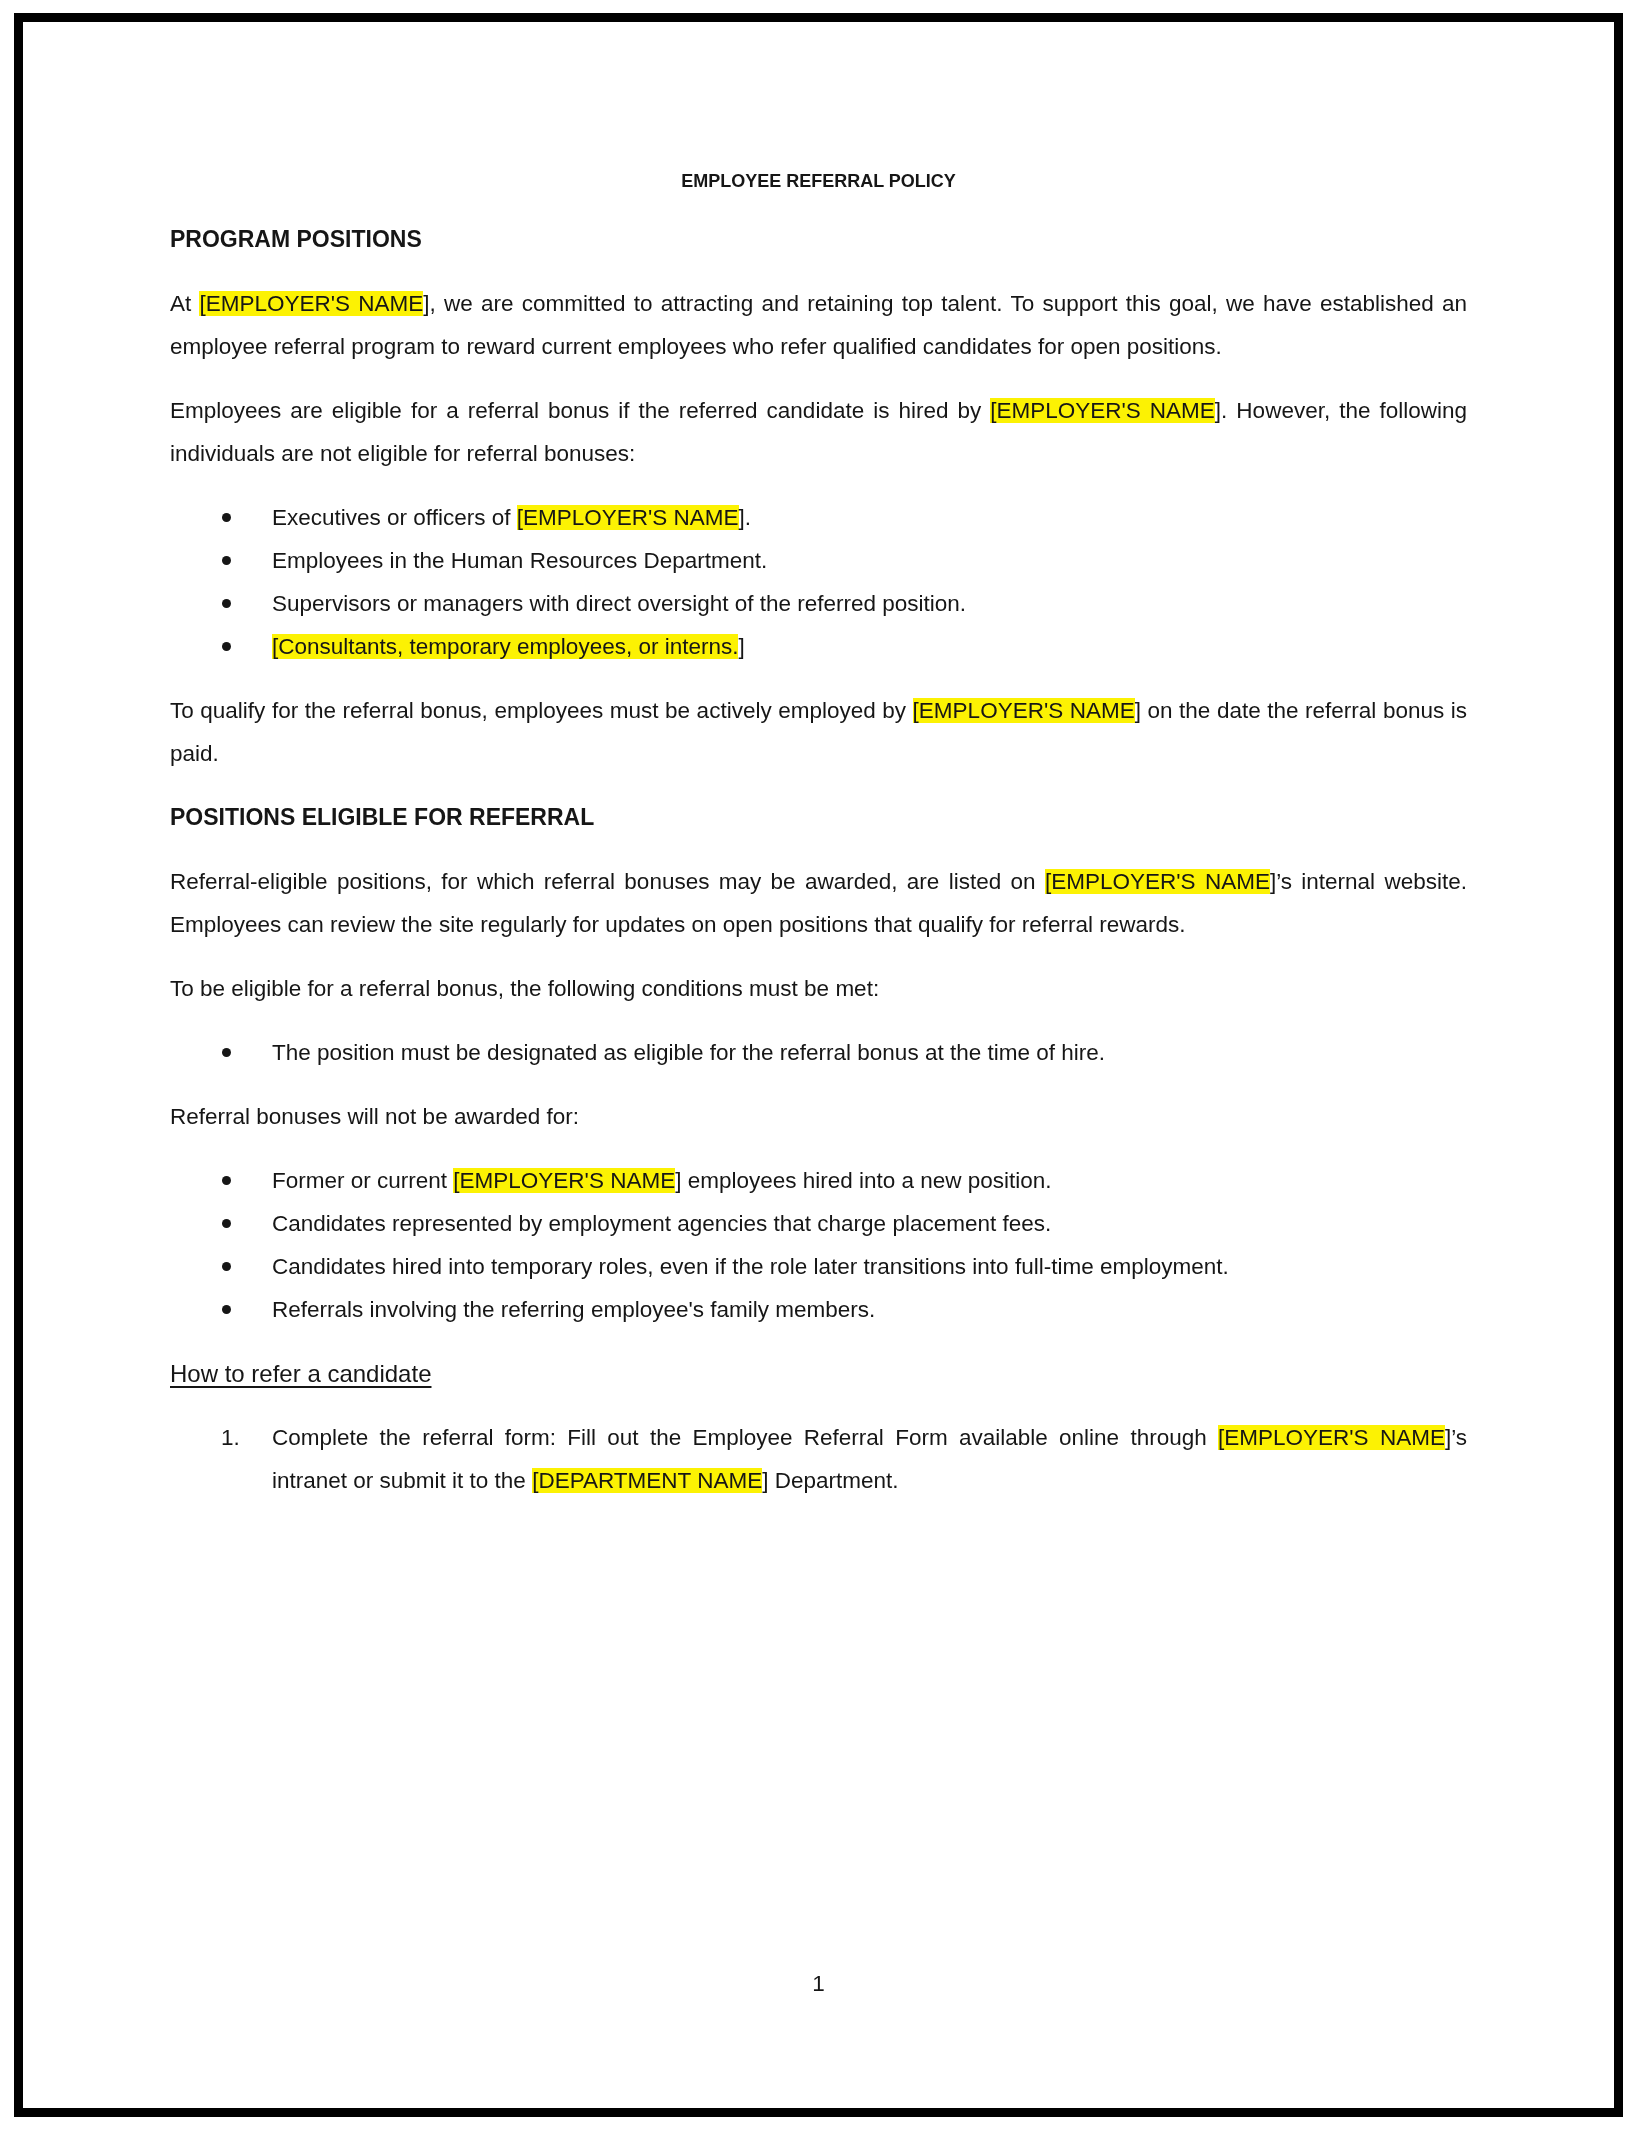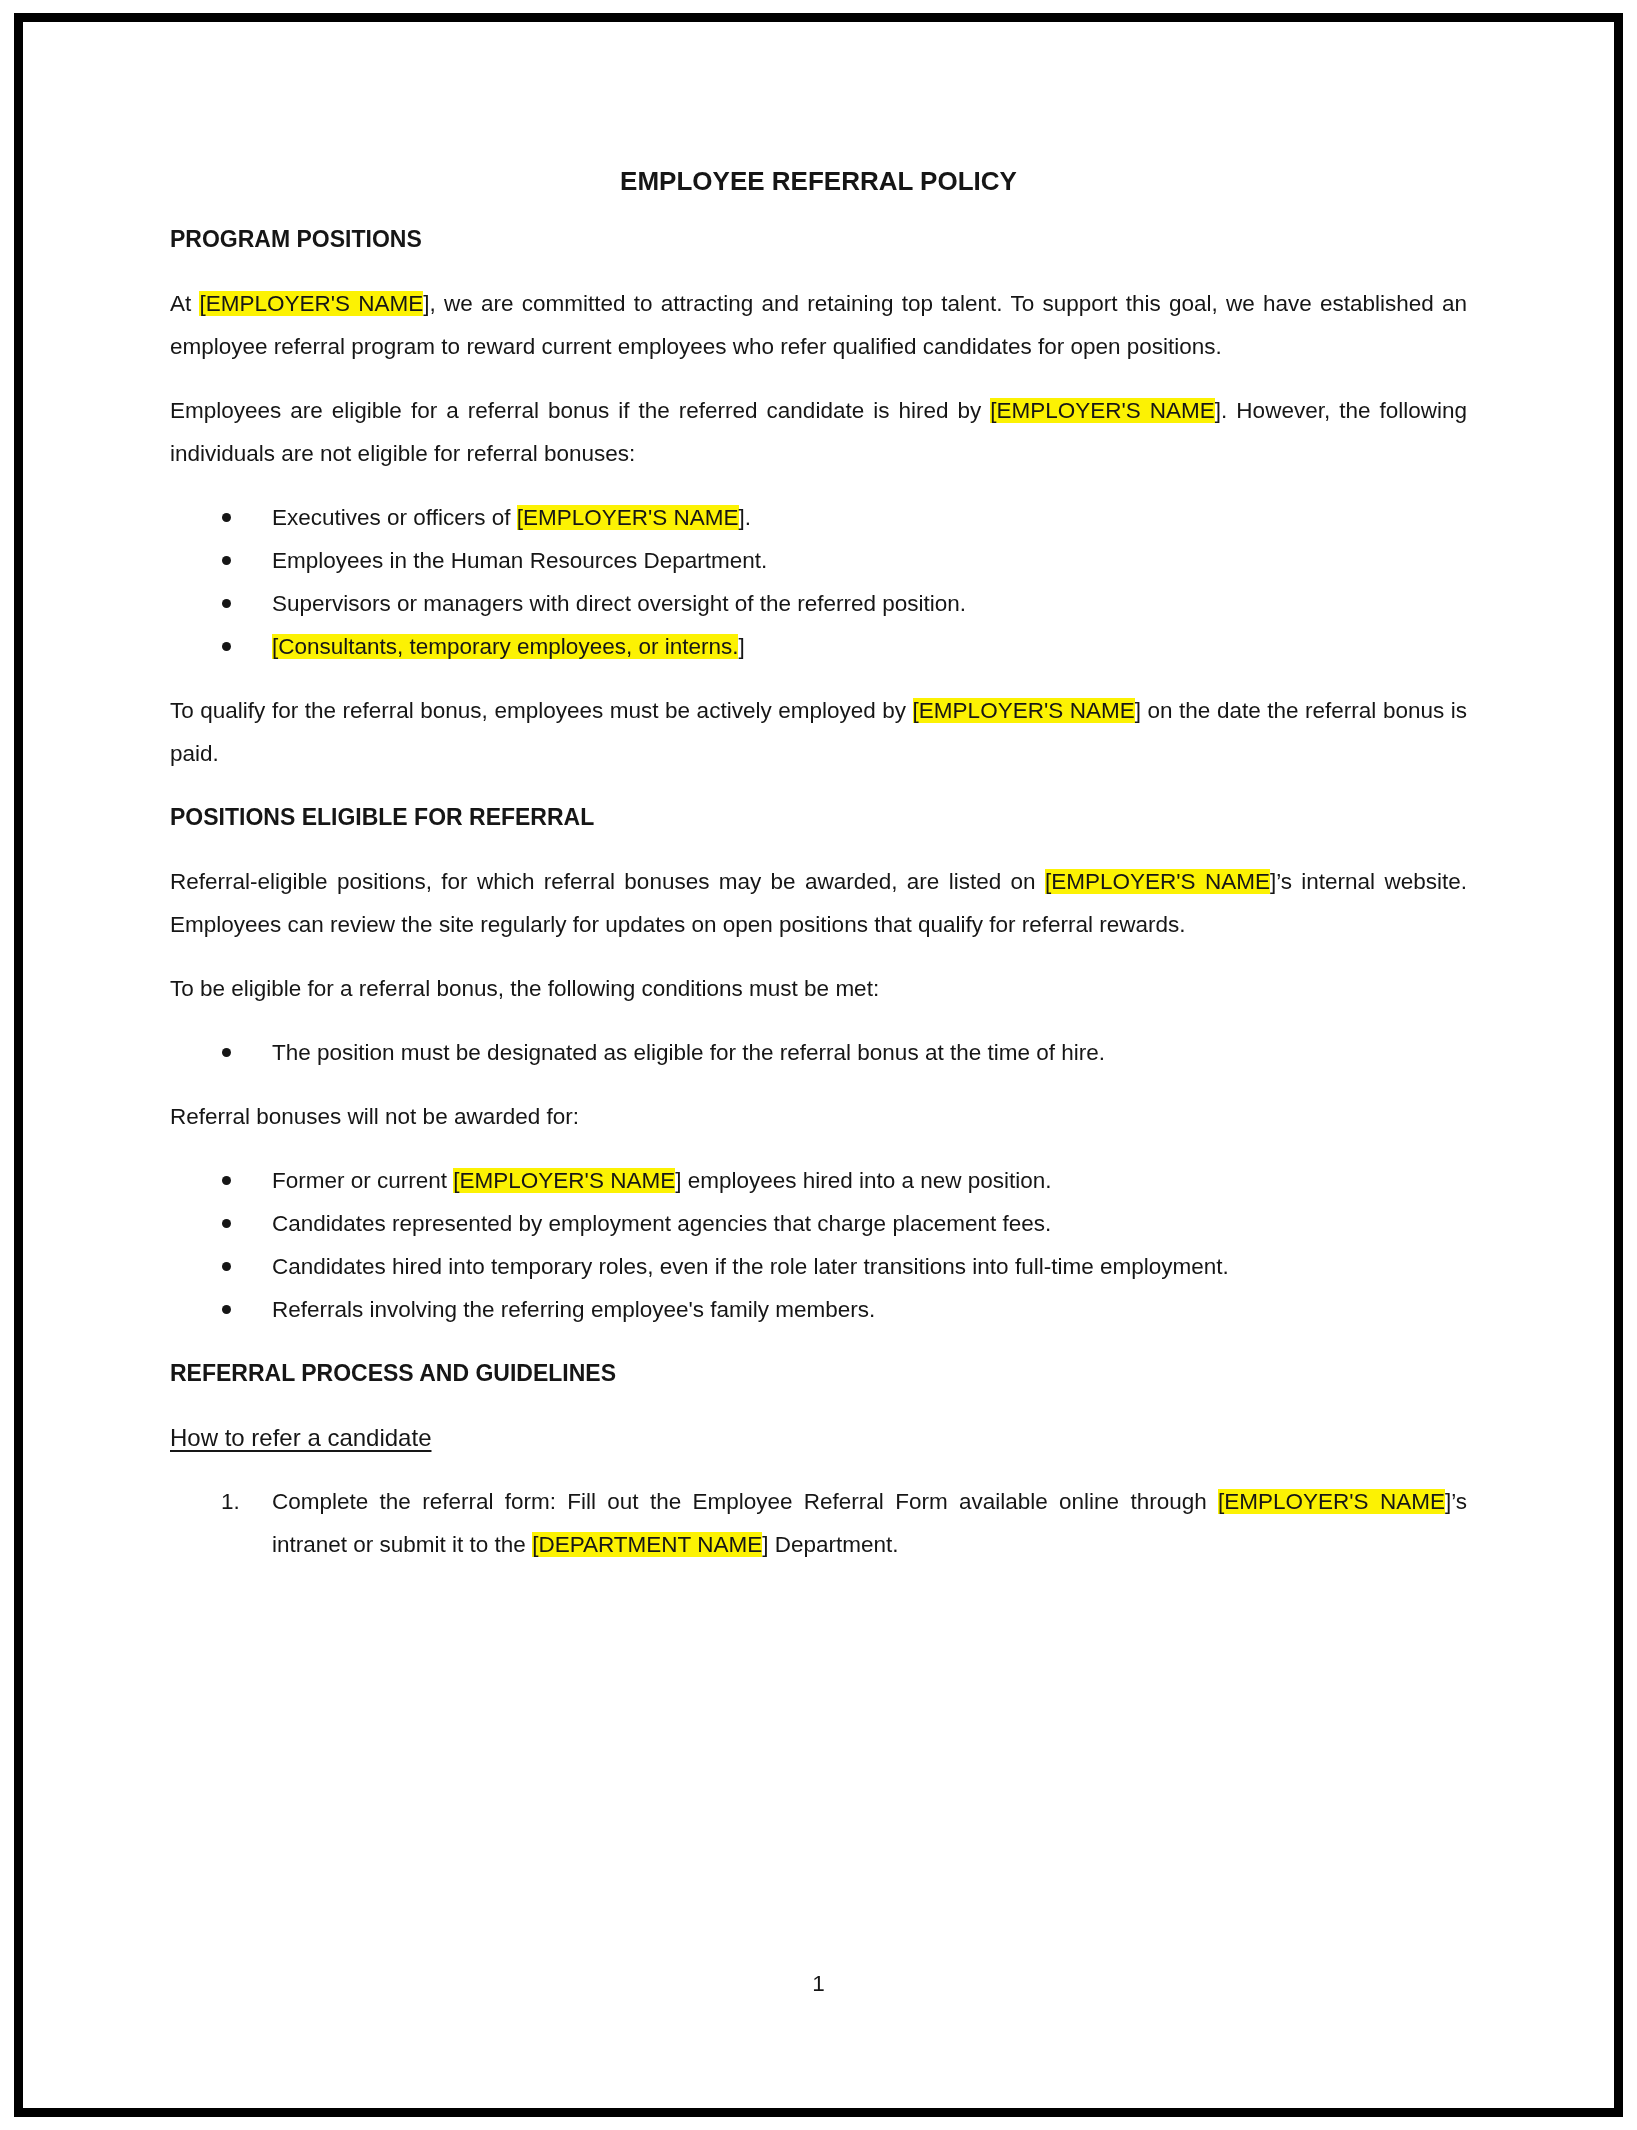--- a/index.html
+++ b/index.html
@@ -19,21 +19,21 @@
     pointer-events: none;
   }
   .doc {
     position: absolute;
     left: 170px; top: 160px;
     width: 1297px;
     font-size: 22.5px;
     line-height: 43px;
   }
   .title {
-    font-size: 26px;
+    font-size: 18px;
     font-weight: bold;
     text-align: center;
     margin: 0 0 15px 0;
     line-height: 43px;
   }
   h2 {
     font-size: 23px;
     font-weight: bold;
     margin: 0 0 21px 0;
     line-height: 43px;
@@ -98,21 +98,20 @@
         <ul>
           <li><span class="dot"></span><span>The position must be designated as eligible for the referral bonus at the time of hire.</span></li>
         </ul>
         <p><span>Referral bonuses will not be awarded for:</span></p>
         <ul>
           <li><span class="dot"></span><span>Former or current </span><span class="hl">[EMPLOYER'S NAME</span><span>] employees hired into a new position.</span></li>
           <li><span class="dot"></span><span>Candidates represented by employment agencies that charge placement fees.</span></li>
           <li><span class="dot"></span><span>Candidates hired into temporary roles, even if the role later transitions into full-time employment.</span></li>
           <li><span class="dot"></span><span>Referrals involving the referring employee's family members.</span></li>
         </ul>
-        <h2><span>REFERRAL PROCESS AND GUIDELINES</span></h2>
         <h3><span class="underline"><span>How to refer a candidate</span></span></h3>
         <ol>
           <li><span class="num">1.</span><span>Complete the referral form: Fill out the Employee Referral Form available online through </span><span class="hl">[EMPLOYER'S NAME</span><span>]’s intranet or submit it to the </span><span class="hl">[DEPARTMENT NAME</span><span>] Department.</span></li>
         </ol>
       </div>
   </div>
   <div class="pageno">1</div>
 </div>
 
 </body></html>

